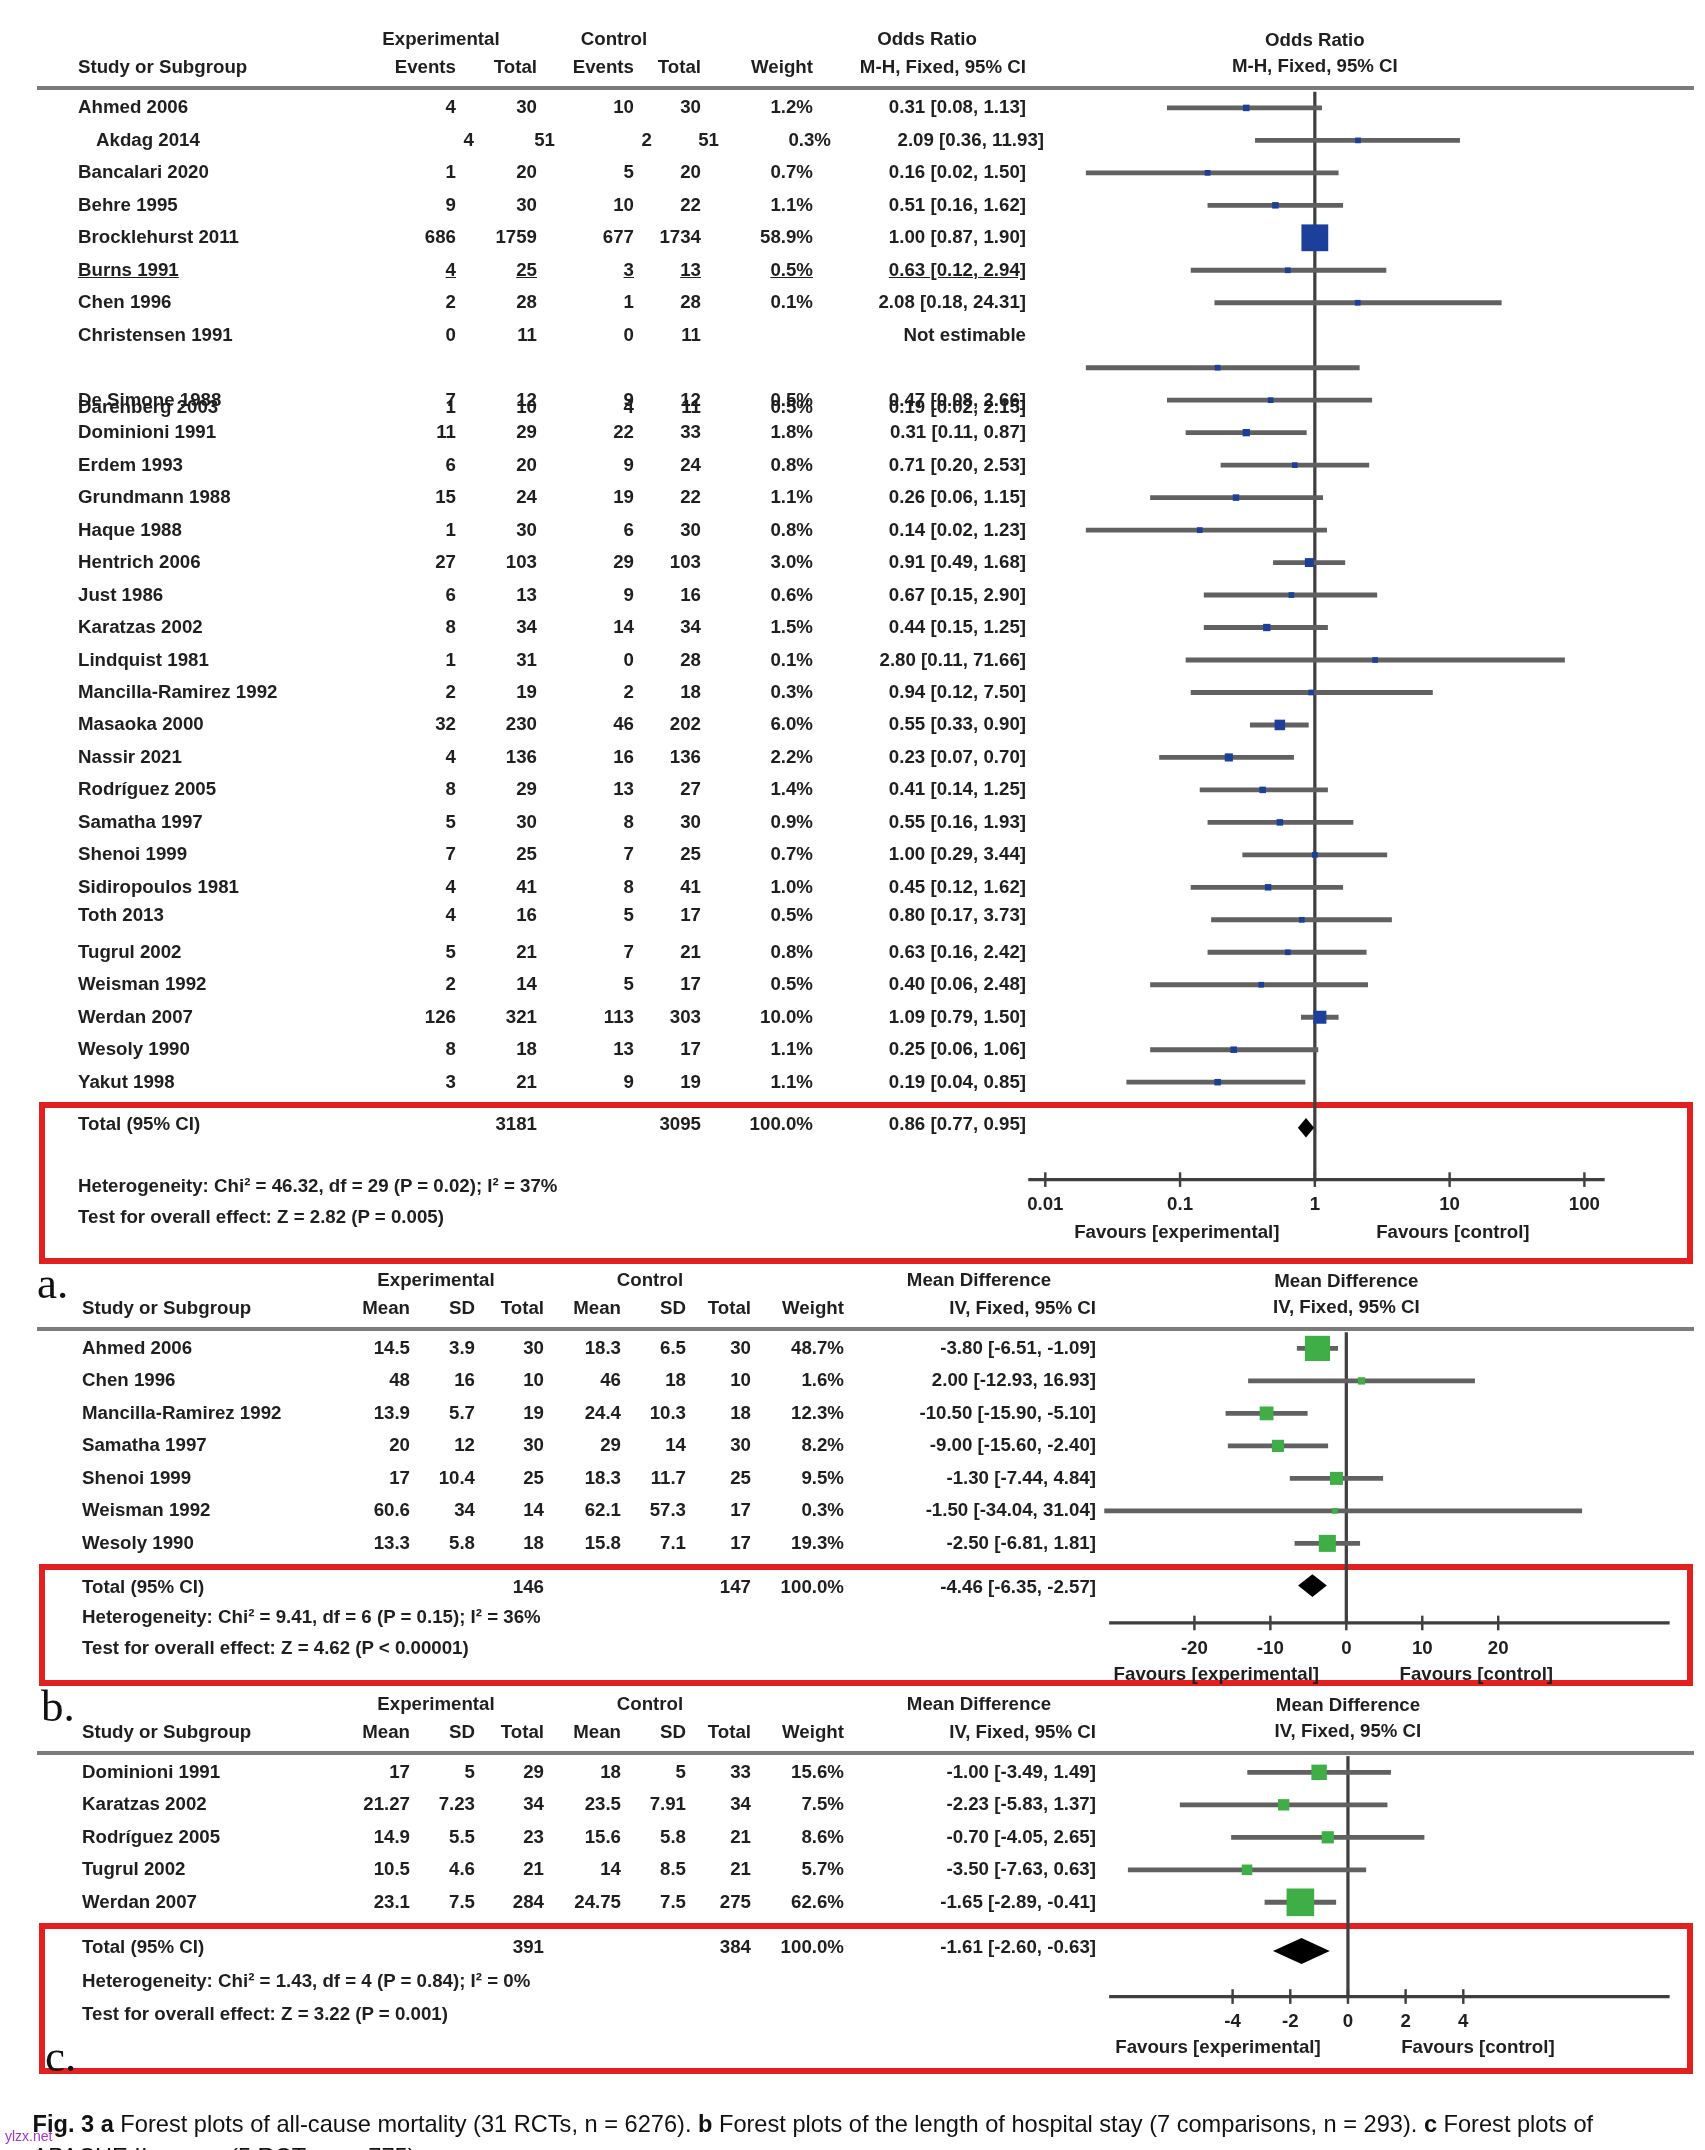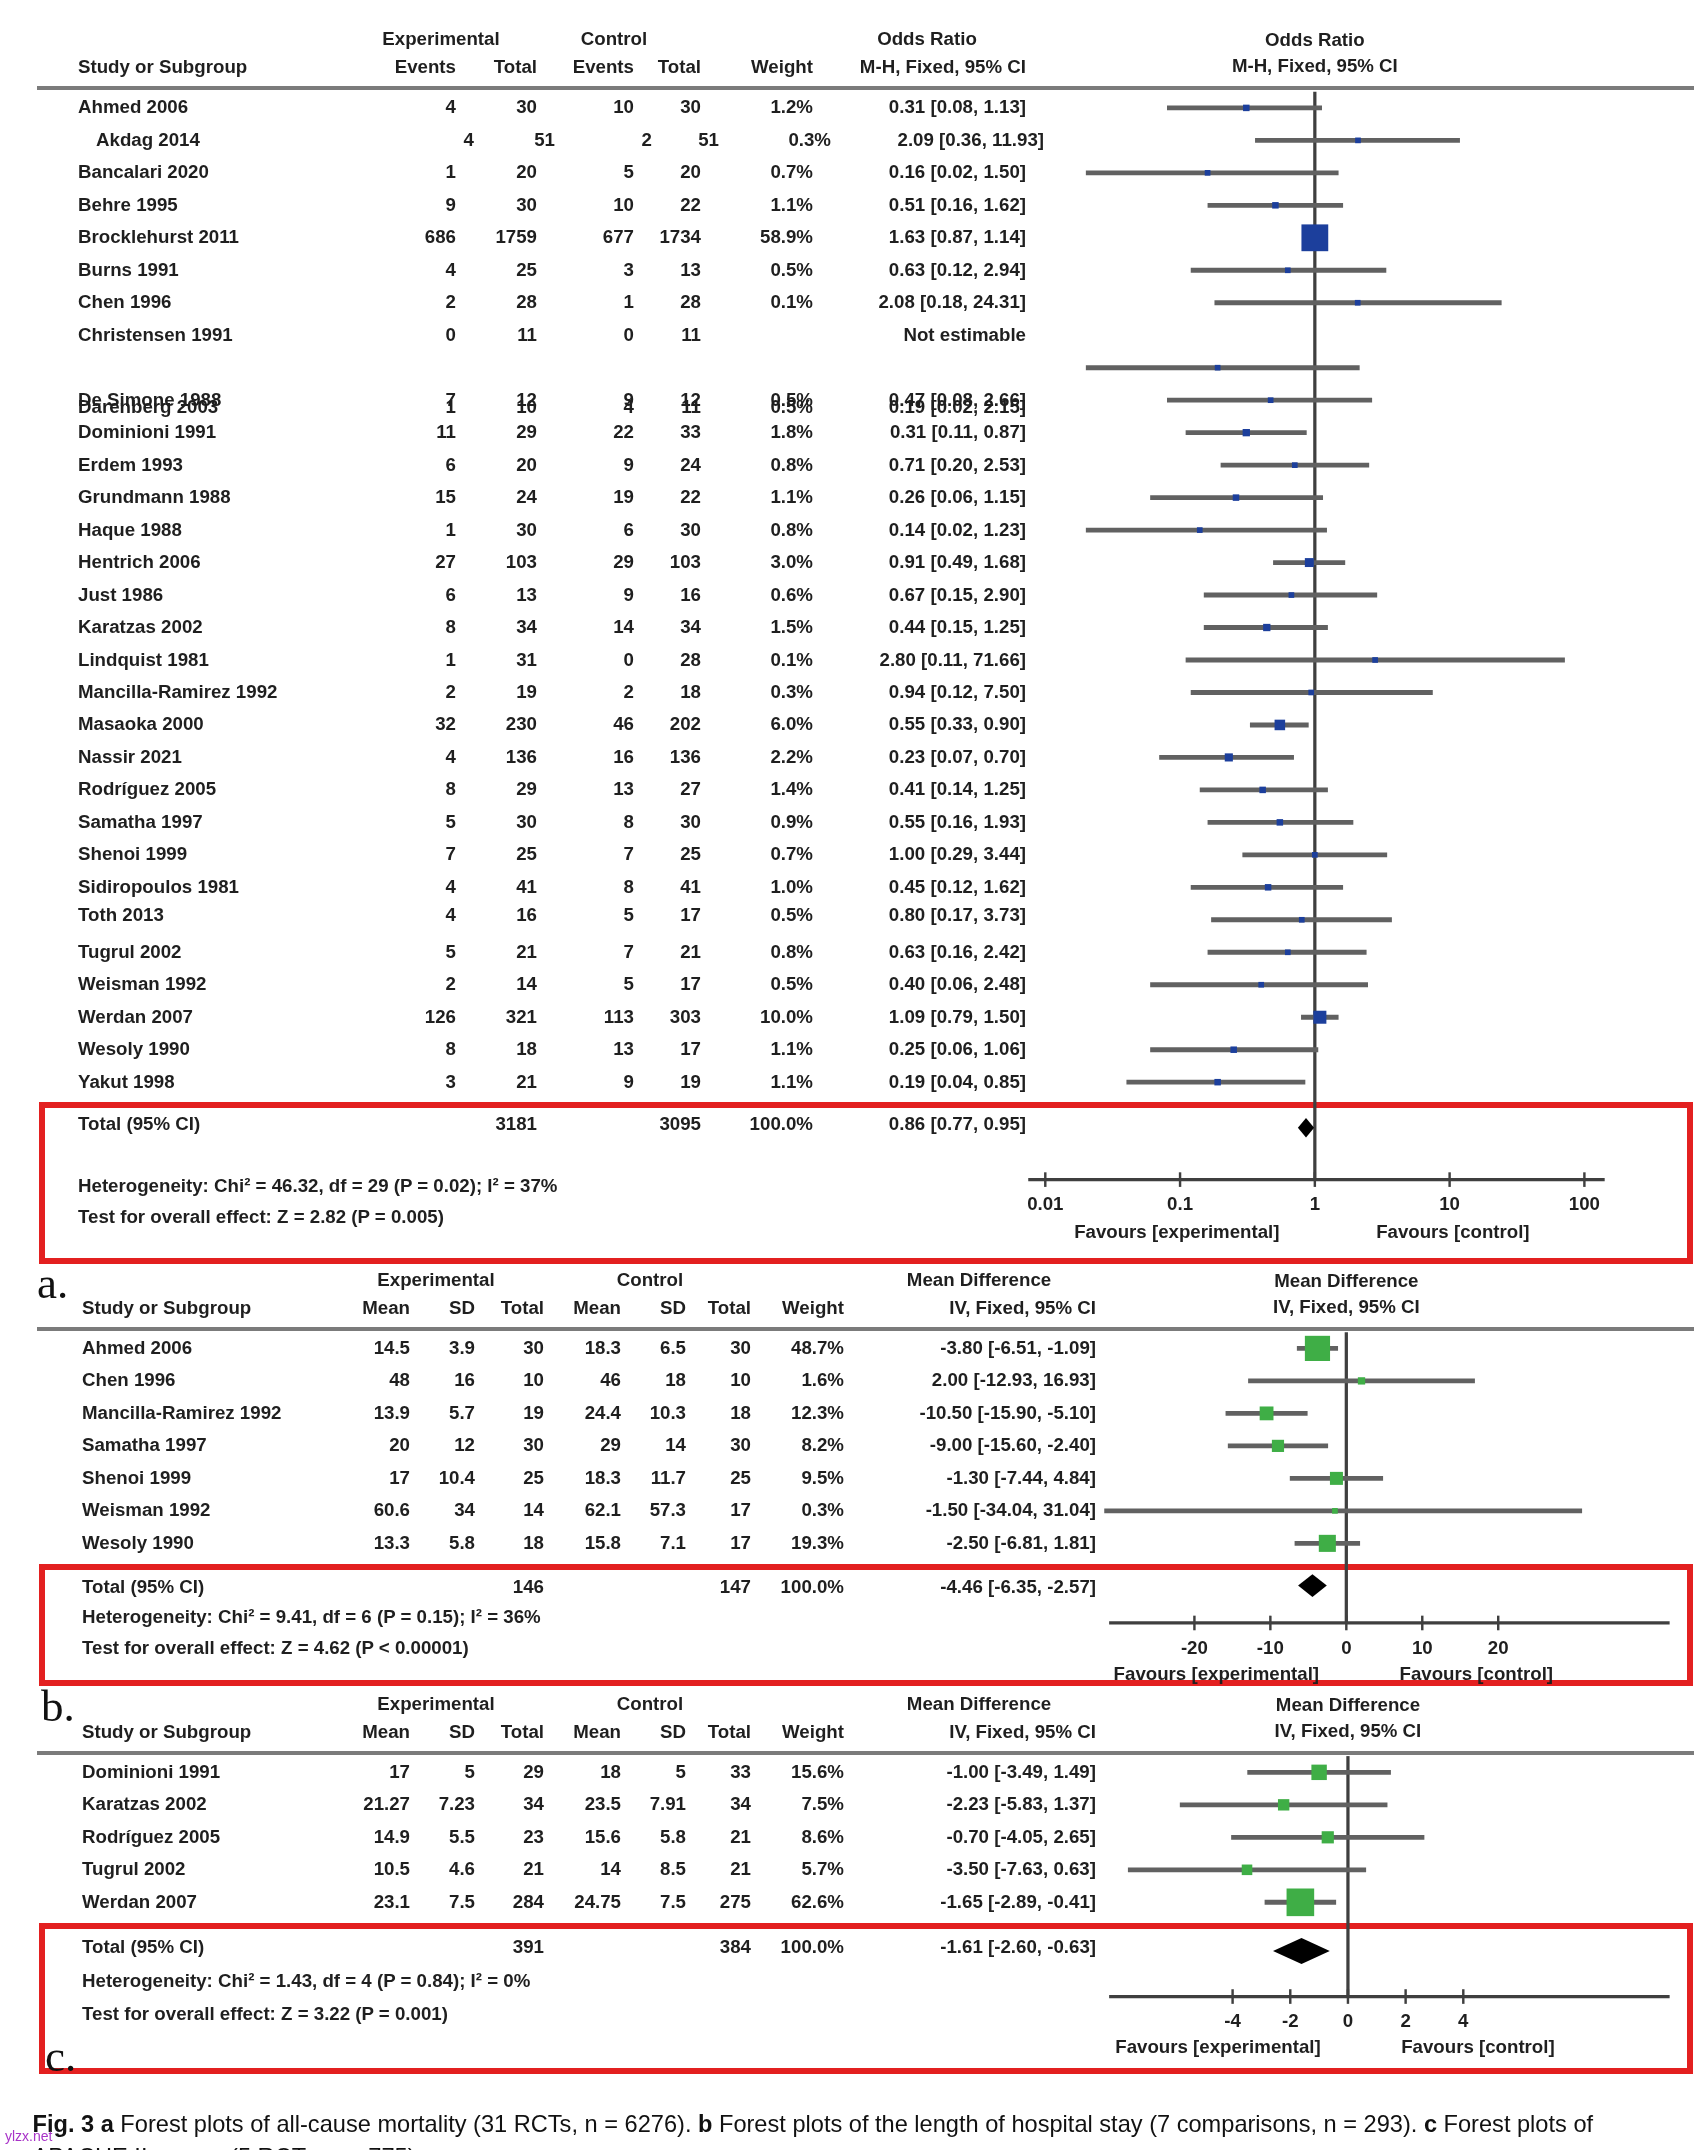--- a/index.html
+++ b/index.html
@@ -77,23 +77,23 @@
       <div class="cell-r">1.1%</div>
       <div class="cell-r">0.51 [0.16, 1.62]</div>
     </div>
     <div class="row fp" style="left: 41px; top: 198px; grid-template-columns: 252px 126px 81px 97px 67px 112px 213px;">
       <div class="cell-l">Brocklehurst 2011</div>
       <div class="cell-r">686</div>
       <div class="cell-r">1759</div>
       <div class="cell-r">677</div>
       <div class="cell-r">1734</div>
       <div class="cell-r">58.9%</div>
-      <div class="cell-r">1.63 [0.87, 1.14]</div>
-    </div>
-    <div class="row fp" style="left: 41px; top: 231px; grid-template-columns: 252px 126px 81px 97px 67px 112px 213px;">
+      <div class="cell-r">1.00 [0.87, 1.90]</div>
+    </div>
+    <div class="row fp" style="left: 41px; top: 231px; grid-template-columns: 252px 126px 81px 97px 67px 112px 213px; text-decoration: underline;">
       <div class="cell-l">Burns 1991</div>
       <div class="cell-r">4</div>
       <div class="cell-r">25</div>
       <div class="cell-r">3</div>
       <div class="cell-r">13</div>
       <div class="cell-r">0.5%</div>
       <div class="cell-r">0.63 [0.12, 2.94]</div>
     </div>
     <div class="row fp" style="left: 41px; top: 263px; grid-template-columns: 252px 126px 81px 97px 67px 112px 213px;">
       <div class="cell-l">Chen 1996</div>

